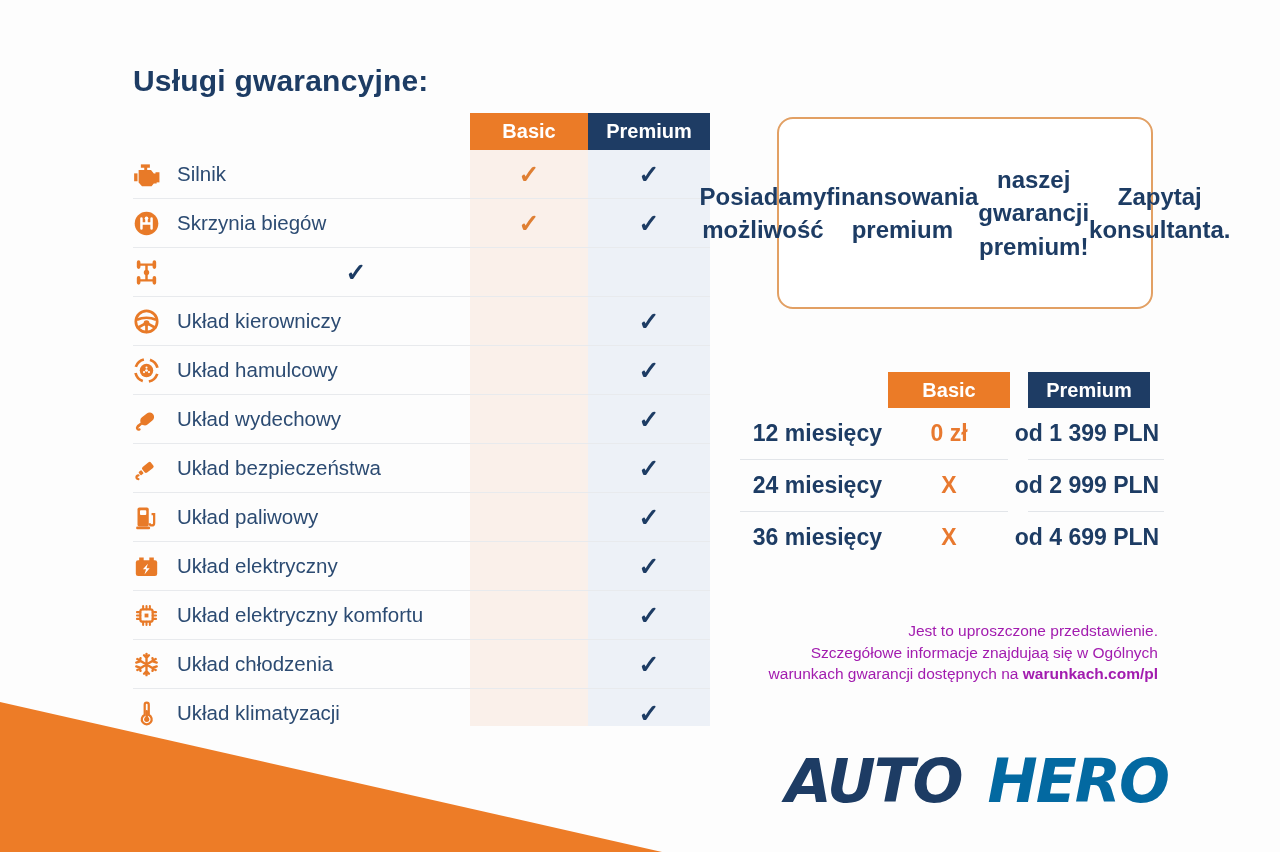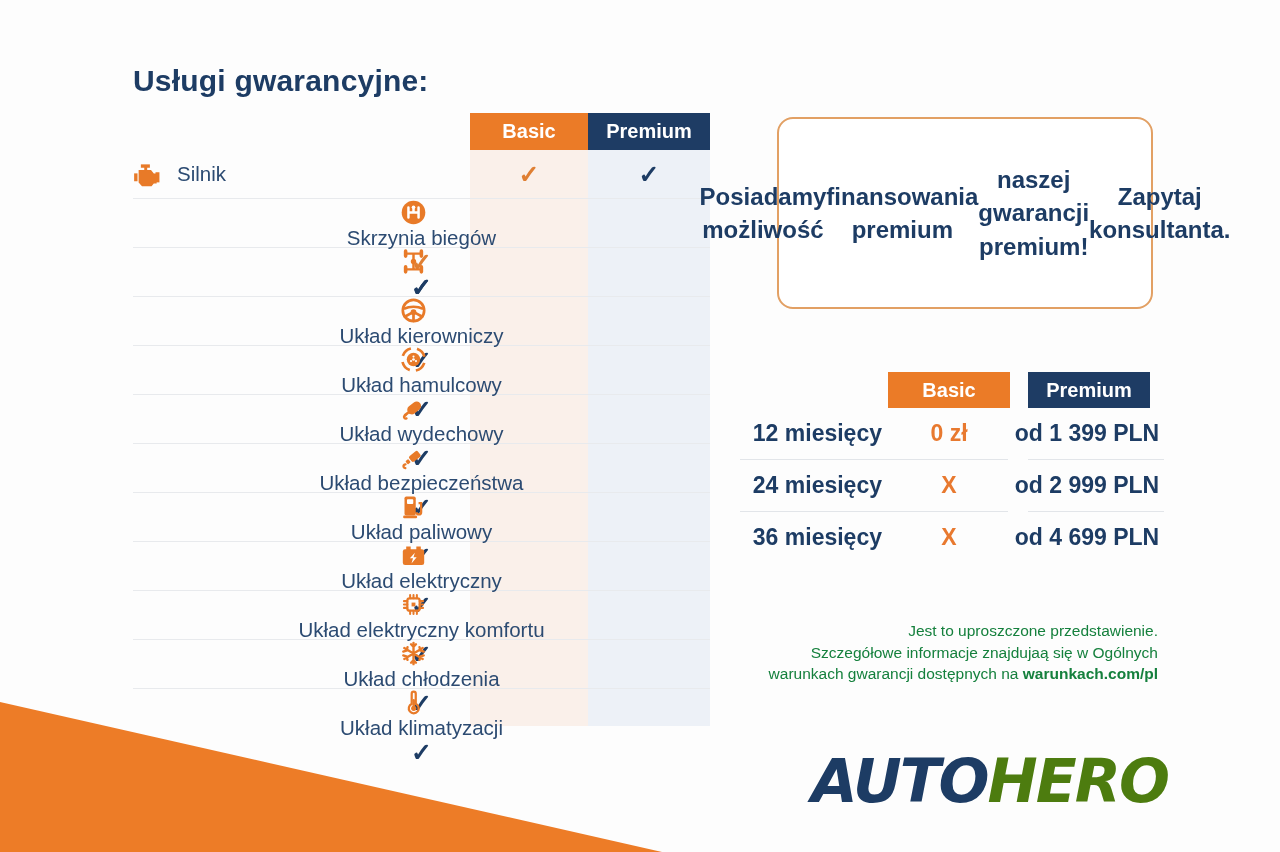--- a/index.html
+++ b/index.html
@@ -17,21 +17,21 @@
   .band.basic{left:337px;width:118px;background:#faf0ea;}
   .band.premium{left:455px;width:122px;background:#edf1f7;}
   .svc-head{
     position:absolute;top:0;height:37px;display:flex;align-items:center;justify-content:center;
     color:#fff;font-weight:bold;font-size:20px;
   }
   .svc-head.basic{left:337px;width:118px;background:#eb7b27;}
   .svc-head.premium{left:455px;width:122px;background:#1e3c64;}
   .svc-rows{position:absolute;top:37px;left:0;width:577px;}
   .svc-row{height:48px;display:flex;align-items:center;}
-  .svc-row + .svc-row{border-top:1px solid #e8eaed;flex-direction:column;}
+  .svc-row + .svc-row{border-top:1px solid #e8eaed;}
   .svc-icon{width:27px;height:27px;margin-right:17px;flex:0 0 27px;}
   .svc-icon svg{width:27px;height:27px;display:block;}
   .svc-label{flex:1;font-size:20.5px;color:#2c4b72;}
   .cell{text-align:center;font-weight:bold;font-size:25px;line-height:1;}
   .cell.basic{width:118px;color:#df7f33;}
   .cell.premium{width:122px;color:#1d3c64;}
   
   .finance-box{
     position:absolute;left:777px;top:117px;width:372px;height:188px;
     border:2px solid #e2a064;border-radius:16px;background:#fff;
@@ -52,31 +52,31 @@
            font-size:23px;font-weight:bold;color:#1d3c64;}
   .pr-bval{width:122px;text-align:center;font-size:23px;font-weight:bold;color:#e8792f;}
   .pr-pval{flex:1;text-align:center;font-size:23px;font-weight:bold;color:#1d3c64;}
   .pr-div{height:1px;display:flex;}
   .pr-div .seg1{width:268px;background:#e2e5e9;height:1px;}
   .pr-div .gap{width:20px;}
   .pr-div .seg2{flex:1;background:#e2e5e9;height:1px;}
   
   .disclaimer{
     position:absolute;right:122px;top:620px;width:520px;text-align:right;
-    font-size:15.5px;color:#15803d;line-height:1.4;
+    font-size:15.5px;color:#a21caf;line-height:1.4;
   }
   .disclaimer b{font-weight:bold;}
   
   .logo{
     position:absolute;right:112px;top:746px;
     font-family:"DejaVu Sans",sans-serif;font-weight:bold;font-style:italic;
     font-size:60px;letter-spacing:-2px;white-space:nowrap;
   }
   .logo .auto{color:#1d3c64;}
-  .logo .hero{color:#4d7c0f;}
+  .logo .hero{color:#0369a1;margin-left:26px;}
   
   .corner-triangle{
     position:absolute;left:0;top:702px;width:662px;height:150px;background:#ed7c27;
     -webkit-clip-path:polygon(0 0,100% 100%,0 100%);clip-path:polygon(0 0,100% 100%,0 100%);
   }
   .ic{fill:#e87a28;}
   .ic-stroke{stroke:#e87a28;fill:none;}
 </style>
 </head>
 <body>

